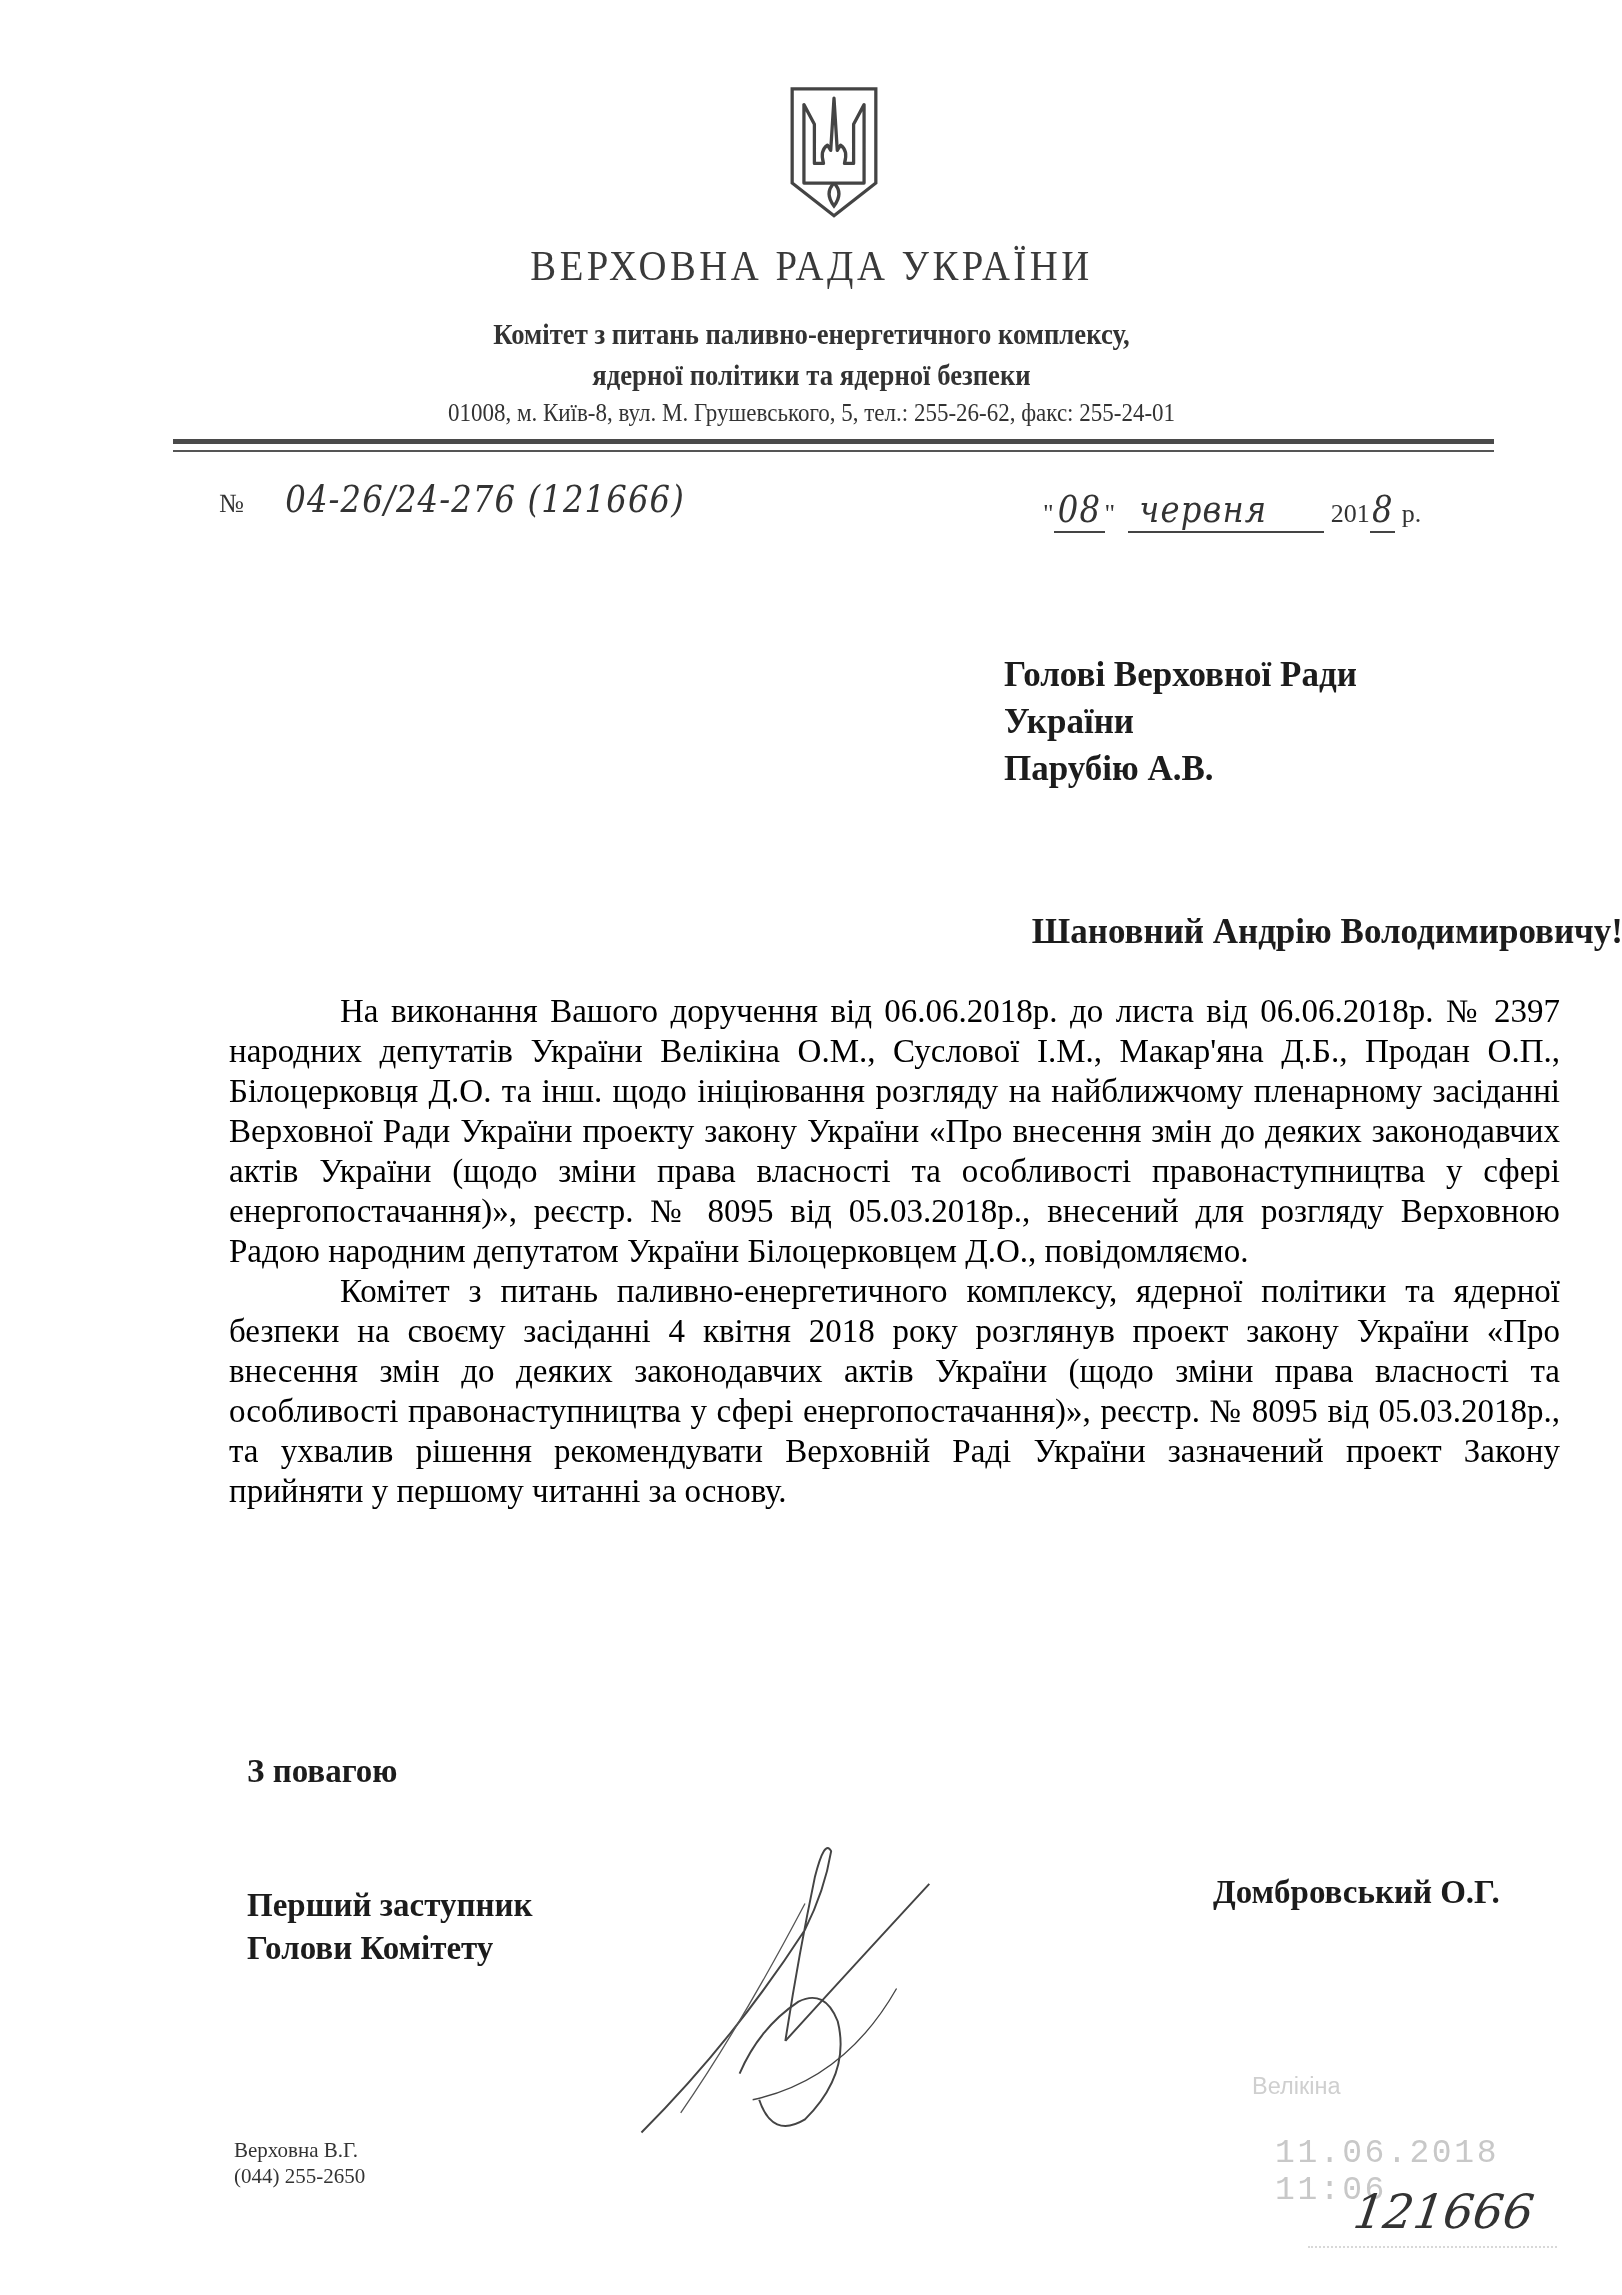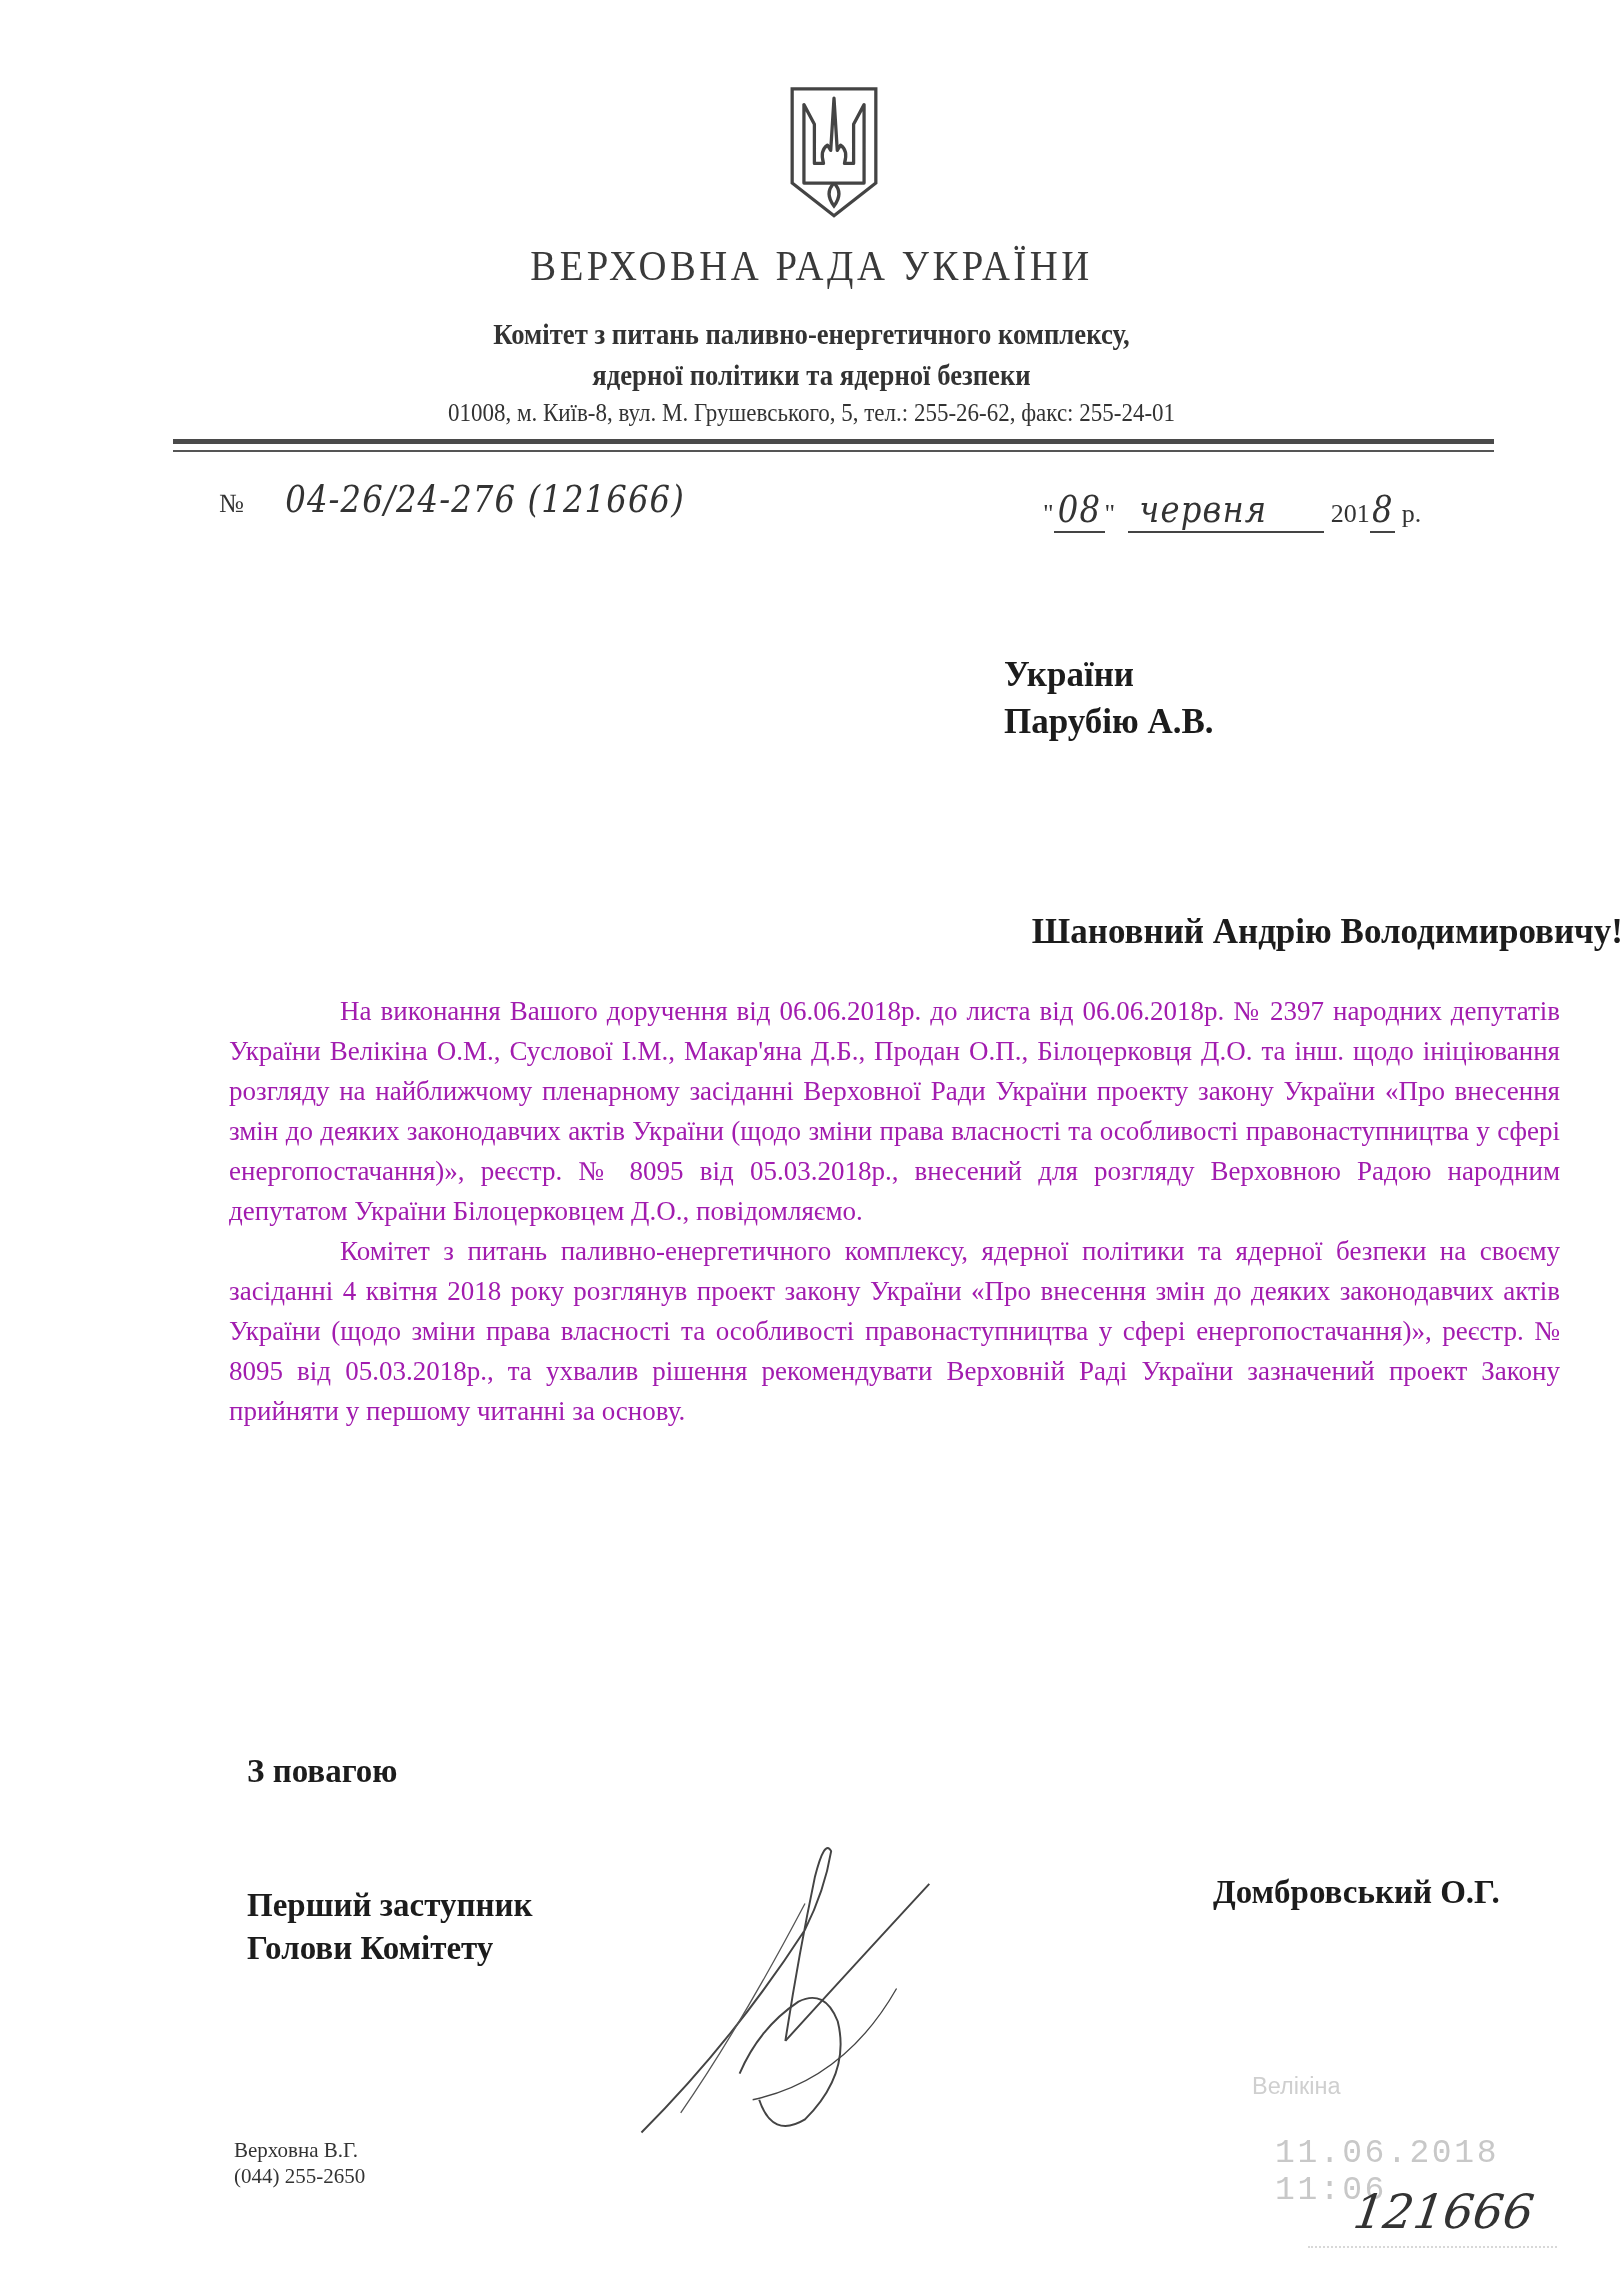--- a/index.html
+++ b/index.html
@@ -25,22 +25,22 @@
   .ul { border-bottom: 2px solid #444; display: inline-block; }
   .dateline { left: 1043px; top: 487px; font-size: 26px; color: #333; }
 
   
   .addressee { left: 1004px; top: 651px; font-size: 35px; font-weight: bold; line-height: 47px; }
 
   
   .salutation { left: 0; width: 1623px; top: 912px; text-align: right; font-size: 35px; font-weight: bold; }
 
   
-  .body-text { left: 229px; width: 1331px; top: 991px; font-size: 27px; line-height: 40px;
-               text-align: justify; color: #a21caf; }
+  .body-text { left: 229px; width: 1331px; top: 991px; font-size: 33px; line-height: 40px;
+               text-align: justify; color: #000000; }
   .body-text p { margin: 0; text-indent: 111px; }
 
   
   .closing { left: 247px; top: 1753px; font-size: 33px; font-weight: bold; }
   .sign-title { left: 247px; top: 1838px; font-size: 33px; font-weight: bold; line-height: 43px; margin-top: 46px; }
   .sign-name { left: 1213px; top: 1874px; font-size: 33px; font-weight: bold; }
   .signature { left: 589px; top: 1825px; width: 589px; height: 314px; }
 
   
   .executor { left: 234px; top: 2137px; font-size: 21px; line-height: 26px; color: #333; }
@@ -74,20 +74,21 @@
 </div>
 
 <div class="abs dateline">
   <span>"</span><span class="ul"><span class="hand">08</span></span><span>"</span>
   &nbsp;<span class="ul" style="width:196px;"><span class="hand">червня</span></span>
   <span>201</span><span class="ul"><span class="hand">8</span></span>
   <span>р.</span>
 </div>
 
 <div class="abs addressee">
+  <div>Голові Верховної Ради</div>
   <div>України</div>
   <div>Парубію А.В.</div>
 </div>
 
 <div class="abs salutation">Шановний Андрію Володимировичу!</div>
 
 <div class="abs body-text">
   <p>На виконання Вашого доручення від 06.06.2018р. до листа від 06.06.2018р. № 2397 народних депутатів України Велікіна О.М., Суслової І.М., Макар'яна Д.Б., Продан О.П., Білоцерковця Д.О. та інш. щодо ініціювання розгляду на найближчому пленарному засіданні Верховної Ради України проекту закону України «Про внесення змін до деяких законодавчих актів України (щодо зміни права власності та особливості правонаступництва у сфері енергопостачання)», реєстр. № 8095 від 05.03.2018р., внесений для розгляду Верховною Радою народним депутатом України Білоцерковцем Д.О., повідомляємо.</p>
   <p>Комітет з питань паливно-енергетичного комплексу, ядерної політики та ядерної безпеки на своєму засіданні 4 квітня 2018 року розглянув проект закону України «Про внесення змін до деяких законодавчих актів України (щодо зміни права власності та особливості правонаступництва у сфері енергопостачання)», реєстр. № 8095 від 05.03.2018р., та ухвалив рішення рекомендувати Верховній Раді України зазначений проект Закону прийняти у першому читанні за основу.</p>
 </div>

